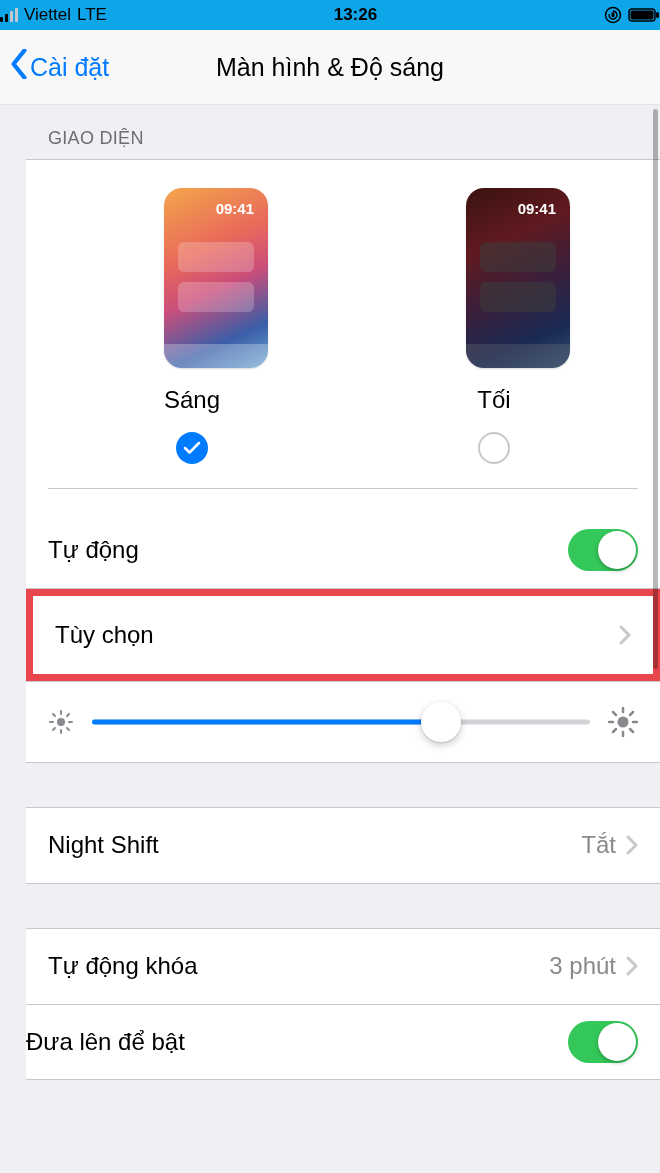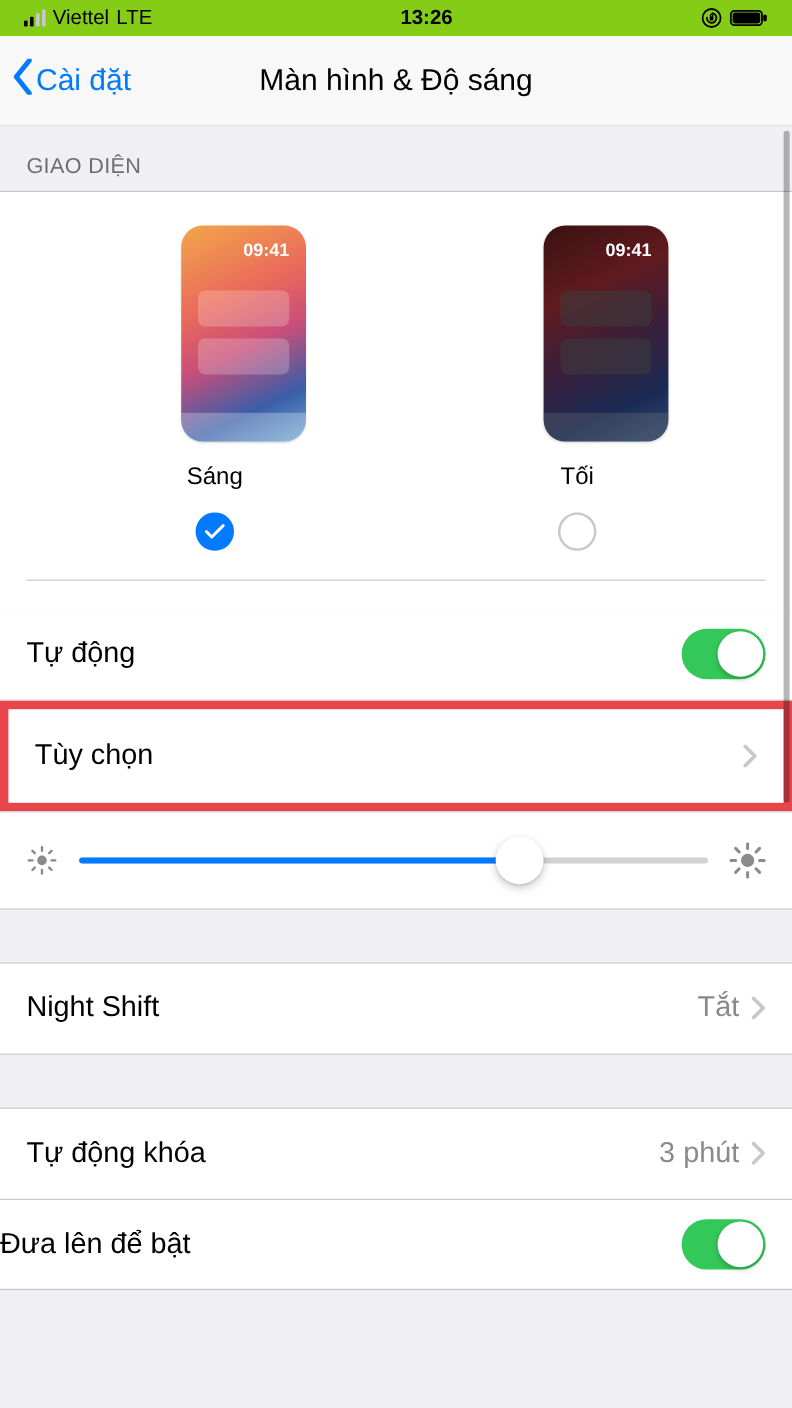--- a/index.html
+++ b/index.html
@@ -8,23 +8,23 @@
     width:660px; height:1173px;
     font-family: -apple-system, "Helvetica Neue", Helvetica, Arial, sans-serif;
     background:#efeff4;
     color:#000;
     overflow:hidden;
     position:relative;
   }
   
   .status-bar {
     height:30px;
-    background:#84cc16;
+    background:#0ea5e9;
     display:flex; align-items:center; justify-content:space-between;
-    padding:0 20px;
+    padding:0 0;
     font-size:17px; font-weight:600;
   }
   .status-left, .status-right { display:flex; align-items:center; gap:6px; }
   .status-center { font-weight:600; }
   .signal { display:flex; align-items:flex-end; gap:2px; height:14px; }
   .signal .bar { width:3px; background:#000; border-radius:1px; }
   .signal .bar:nth-child(1){height:5px;}
   .signal .bar:nth-child(2){height:8px;}
   .signal .bar:nth-child(3){height:11px; background:#c7c7cc;}
   .signal .bar:nth-child(4){height:14px; background:#c7c7cc;}
@@ -41,21 +41,21 @@
   }
   .nav-title { font-size:25px; font-weight:400; }
   .nav-back {
     position:absolute; left:10px; top:0; bottom:0;
     display:flex; align-items:center; gap:2px;
     color:#007aff; font-size:25px;
     cursor:pointer;
   }
   .nav-back svg { width:18px; height:30px; }
   
-  .scroll { height:calc(1173px - 105px); overflow:hidden; position:relative;}
+  .scroll { height:calc(1173px - 105px); overflow:hidden; position:relative;padding-left:26px;}
   .scrollbar { position:absolute; right:2px; top:4px; width:5px; height:560px;
     background:rgba(0,0,0,.28); border-radius:3px; }
   .section-header {
     height:54px;
     display:flex; align-items:flex-end;
     padding:0 22px 10px;
     color:#6d6d72; font-size:18px; letter-spacing:.3px;
   }
   .section-header.small { height:45px; }
   .group { background:#fff; border-top:.5px solid #c8c7cc; border-bottom:.5px solid #c8c7cc; }
@@ -83,21 +83,21 @@
     margin-left:48px;
   }
   .tile-phone.light { background:linear-gradient(155deg,#f3a64a 0%,#e9695b 35%,#ca4e7a 55%,#3a5ea8 80%,#6aa6d1 100%);}
   .tile-phone.dark  { background:linear-gradient(155deg,#3a1210 0%,#601a1f 30%,#3b1f3a 55%,#1a2a54 80%,#2f4e74 100%);}
   .tile-time { color:#fff; font-size:15px; font-weight:600; text-align:right; padding:12px 14px 0 0;}
   .tile-widgets { position:absolute; left:14px; top:54px; right:14px; }
   .tile-widgets div { height:30px; border-radius:6px; background:rgba(255,255,255,.22); margin-bottom:10px;}
   .tile-phone.dark .tile-widgets div { background:rgba(60,60,60,.55);}
   .tile-dock { position:absolute; bottom:0; left:0; right:0; height:24px; background:rgba(255,255,255,.28);}
   .tile-phone.dark .tile-dock { background:rgba(120,120,120,.3);}
-  .tile-label { font-size:20px; }
+  .tile-label { font-size:24px; }
   
   .radio { width:32px; height:32px; border-radius:50%; }
   .radio.checked { background:#007aff; display:flex; align-items:center; justify-content:center;}
   .radio.checked svg { width:18px; height:14px; }
   .radio.unchecked { border:2.5px solid #c7c7cc; }
   .appearance-sep { height:.5px; background:#c8c7cc; margin:24px 22px 0;}
   
   .toggle { width:70px; height:42px; border-radius:21px; position:relative; cursor:pointer;}
   .toggle.on { background:#34c759; }
   .toggle .knob {

